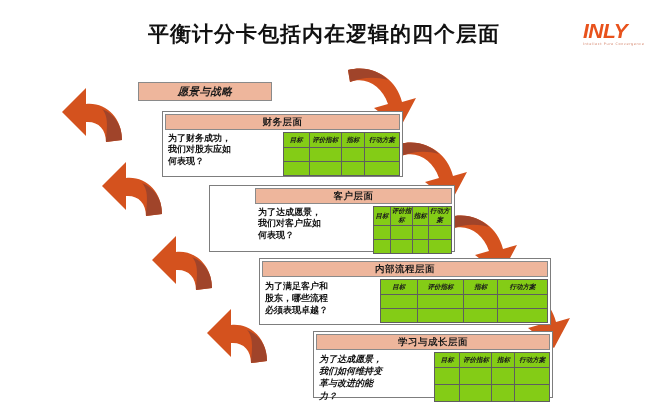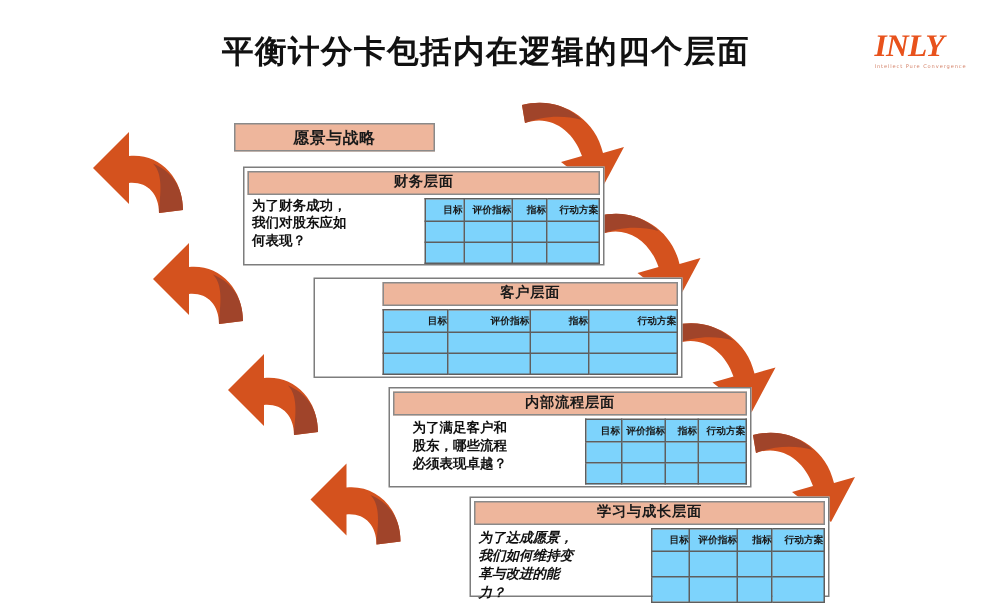--- a/index.html
+++ b/index.html
@@ -46,44 +46,45 @@
     width: 68px;
     height: 30px;
   }
   .logo-word {
     font-size: 21px;
     font-weight: bold;
     font-style: italic;
     letter-spacing: -0.5px;
     color: #E8521C;
     line-height: 21px;
-    font-family: Liberation Serif, serif;
+    font-family: Liberation Sans, sans-serif;
   }
   .logo-sub {
     margin-top: 1px;
     font-size: 3.4px;
     letter-spacing: 0.6px;
     color: #D4836A;
     line-height: 5px;
     white-space: nowrap;
   }
 
   
   .vision-box {
     position: absolute;
-    left: 156px;
+    left: 138px;
     top: 82px;
     width: 134px;
     height: 19px;
     background: #EEB69C;
     border: 1px solid #8a8a8a;
     box-sizing: border-box;
     display: flex;
     align-items: center;
     justify-content: center;
+    font-style: italic;
   }
   .vision-label {
     font-size: 10.5px;
     font-weight: bold;
     color: #1a1a1a;
     letter-spacing: 0.5px;
   }
 
   
   .panel {
@@ -92,21 +93,21 @@
     border: 1px solid #7d7d7d;
     box-sizing: border-box;
     padding: 2px;
   }
   .panel-header {
     height: 16px;
     background: #EEB69C;
     border: 1px solid #8a8a8a;
     box-sizing: border-box;
     display: flex;
-    align-items: flex-start;
+    align-items: center;
     justify-content: center;
   }
   .panel-header-label {
     font-size: 9.5px;
     font-weight: bold;
     color: #1a1a1a;
     letter-spacing: 0.5px;
   }
   .panel-body {
     display: flex;
@@ -129,37 +130,38 @@
     flex: 1 1 auto;
     table-layout: fixed;
   }
   table.kpi td, table.kpi th {
     border: 1px solid #5e5e5e;
     height: 13px;
     padding: 0;
     font-size: 6.5px;
     font-weight: bold;
     color: #1a1a1a;
-    text-align: right;
+    text-align: center;
     vertical-align: middle;
-    background: #7dd3fc;
+    background: #84cc16;
+    font-style: italic;
   }
   table.kpi th { height: 14px; }
   .col-a { width: 22%; }
   .col-b { width: 28%; }
   .col-c { width: 20%; }
   .col-d { width: 30%; }
 
   
   #panel-financial { left: 162px; top: 111px;  width: 241px; height: 66px; }
   #panel-customer  { left: 209px; top: 185px;  width: 246px; height: 67px; padding-left: 45px; }
-  #panel-process   { left: 259px; top: 258px;  width: 242px; height: 67px; }
+  #panel-process   { left: 259px; top: 258px;  width: 292px; height: 67px; }
   #panel-learning  { left: 313px; top: 331px;  width: 240px; height: 67px; }
 
-  #panel-process .panel-question { line-height: 12.2px; margin-left: 10px; }
+  #panel-process .panel-question { line-height: 12.2px; }
   #panel-learning .panel-question { line-height: 12.2px; font-style: italic; }
 
   
   .arrow {
     position: absolute;
     pointer-events: none;
   }
   .arrow svg { display: block; overflow: visible; }
 </style>
 </head>
@@ -271,20 +273,21 @@
         </tbody>
       </table>
     </div>
   </div>
 
   <div class="panel" id="panel-customer">
     <div class="panel-header">
       <span class="panel-header-label">客户层面</span>
     </div>
     <div class="panel-body">
+      <div class="panel-question">为了达成愿景，我们对客户应如何表现？</div>
       <table class="kpi">
         <colgroup>
             <col class="col-a">
             <col class="col-b">
             <col class="col-c">
             <col class="col-d">
           </colgroup>
         <thead>
           <tr>
             <th>目标</th>

